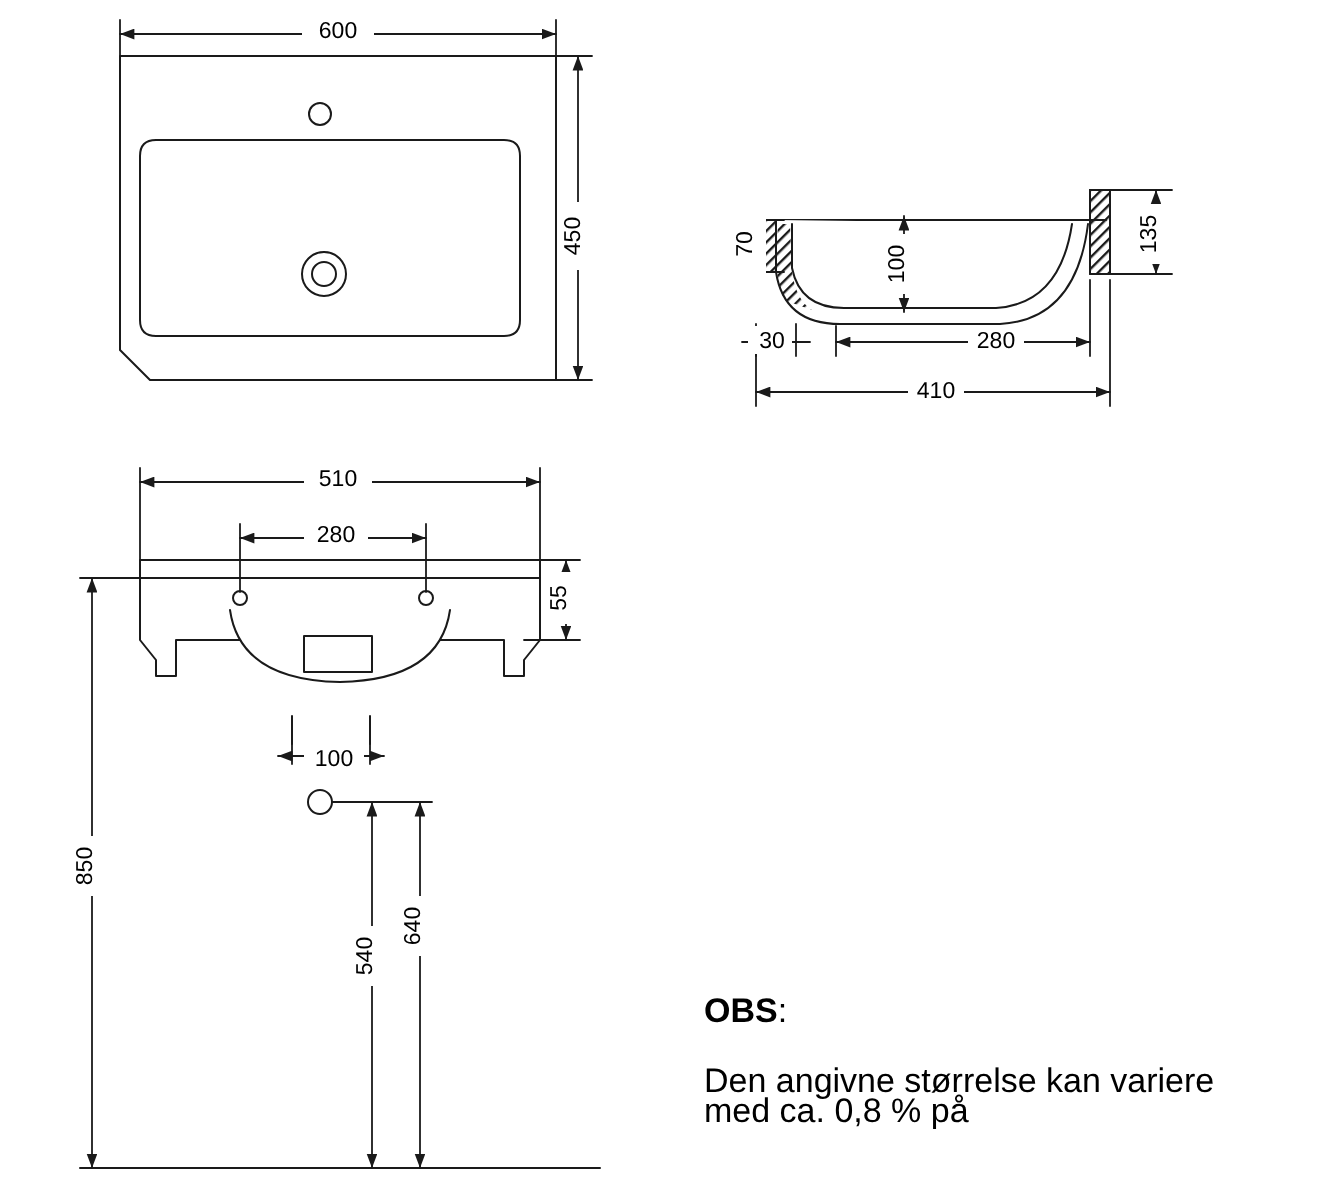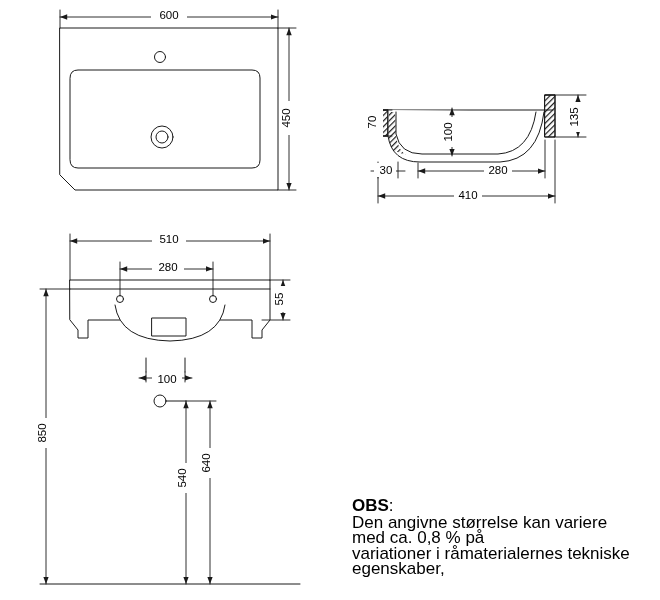--- a/index.html
+++ b/index.html
@@ -33,21 +33,21 @@
     top: 498px;
     width: 290px;
     font-size: 17px;
     line-height: 15.5px;
     color: #000;
   }
   .note b {
     font-weight: bold;
   }
   .note .body {
-    margin-top: 1px;
+    margin-top: 19px;
   }
 </style>
 </head>
 <body>
 
 <div id="sheet">
 
   <svg class="draw" viewBox="0 0 660 600">
     <defs>
       <marker id="arrEnd" markerWidth="9" markerHeight="9" refX="8" refY="3" orient="auto">
@@ -251,17 +251,16 @@
       <text x="210" y="463" text-anchor="middle" transform="rotate(-90 210 463)">640</text>
     </g>
   </svg>
 
   <div class="note">
     <div>
       <b>OBS</b><span>:</span>
     </div>
     <div class="body">
       <div>Den angivne størrelse kan variere med ca. 0,8 % på</div>
-      <div>variationer i råmaterialernes tekniske egenskaber,</div>
     </div>
   </div>
 
 </div>
 
 </body></html>

